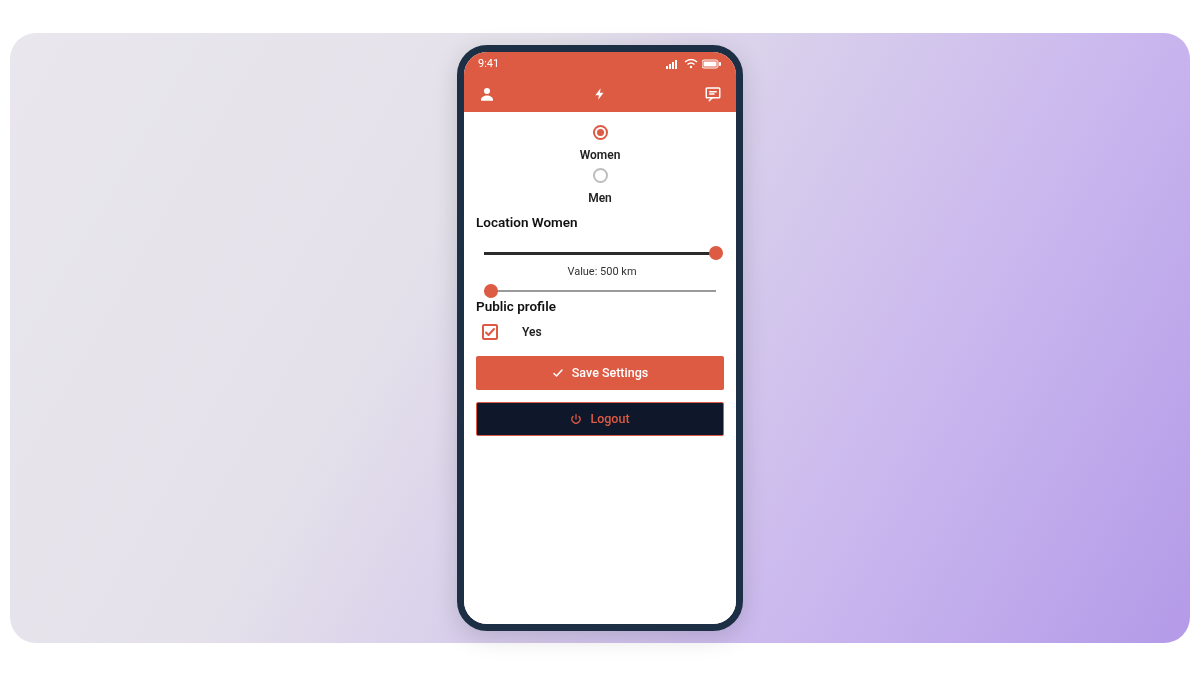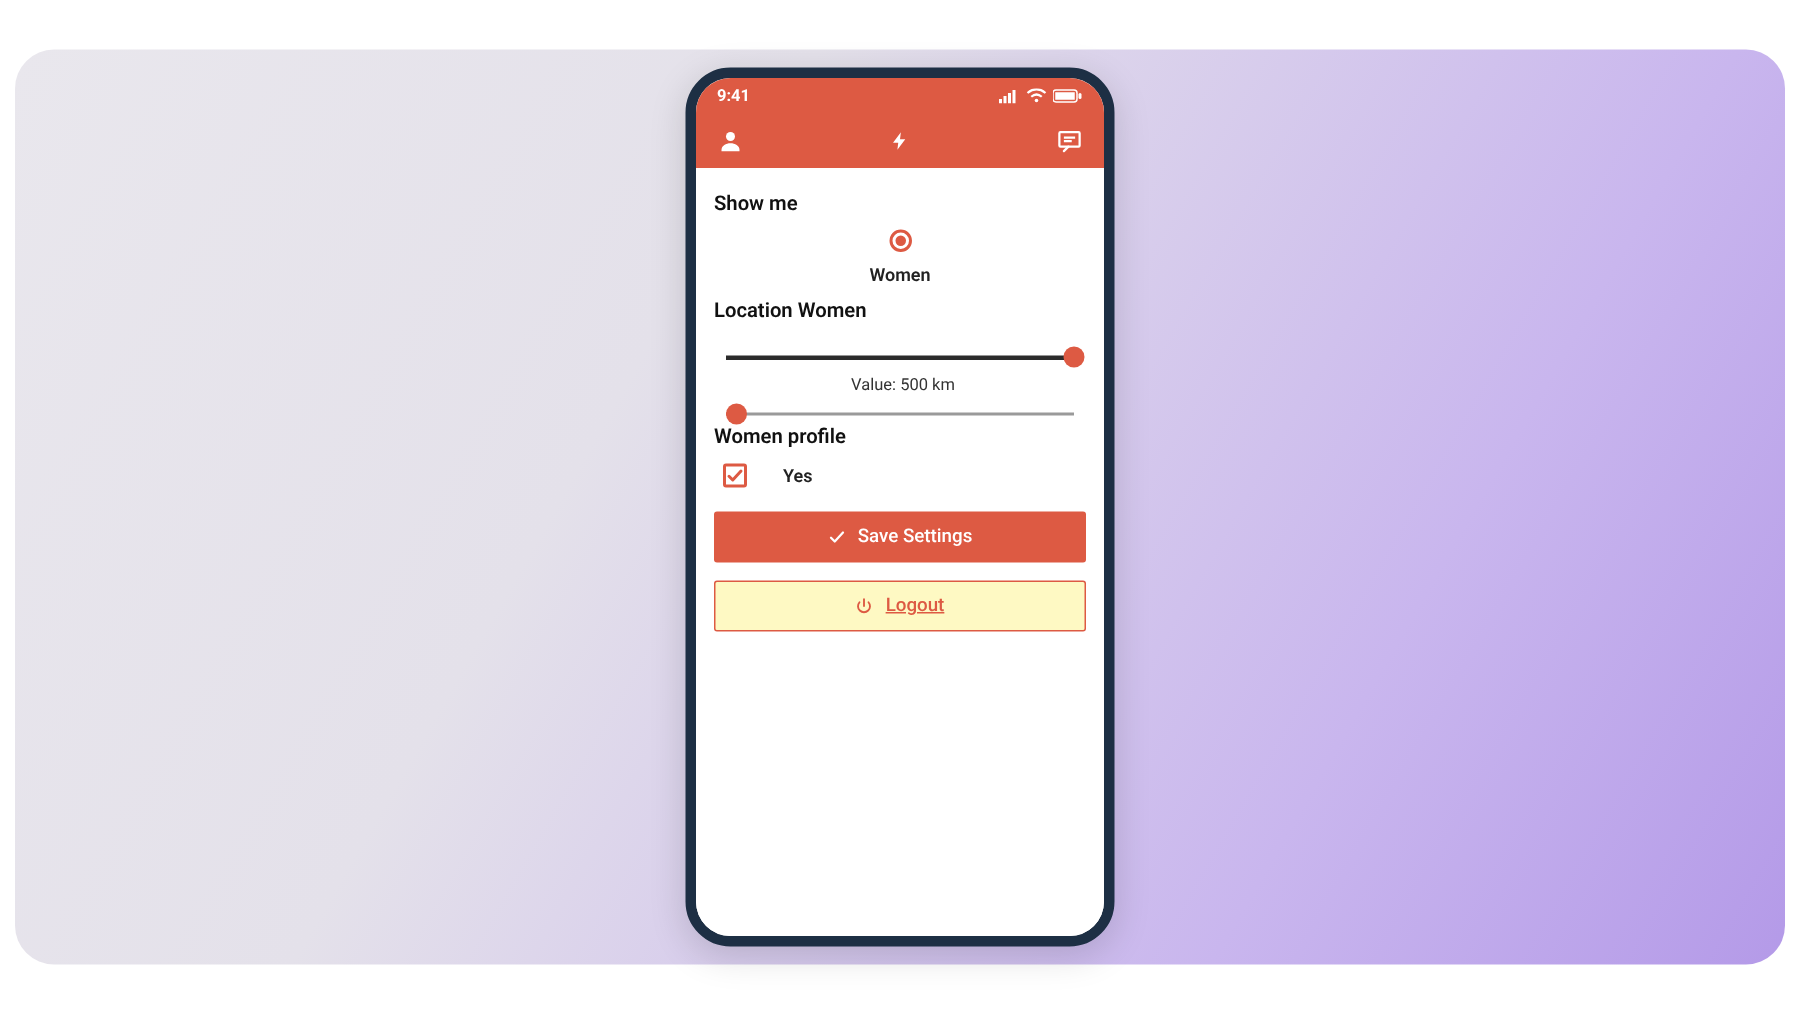--- a/index.html
+++ b/index.html
@@ -36,21 +36,21 @@
   }
   .statusbar {
     height: 24px;
     background: #dd5a43;
     color: #fff;
     display: flex;
     align-items: center;
     justify-content: space-between;
     padding: 0 14px;
     font-size: 11px;
-    font-weight: 700;
+    font-weight: 400;
   }
   .status-icons { display: flex; align-items: center; gap: 4px; }
   .status-icons svg { display: block; }
   .appbar {
     height: 36px;
     background: #dd5a43;
     display: flex;
     align-items: center;
     justify-content: space-between;
     padding: 0 14px;
@@ -143,21 +143,21 @@
     align-items: center;
     justify-content: center;
     gap: 8px;
     font-size: 12.5px;
     font-weight: 500;
     cursor: pointer;
     border-radius: 2px;
     text-align: right;
   }
   .btn-primary { background: #dd5a43; color: #fff; }
-  .btn-outline { background: #fef9c3; color: #dd5a43; border: 1px solid #dd5a43; text-decoration: underline; }
+  .btn-outline { background: #0f172a; color: #dd5a43; border: 1px solid #dd5a43; }
 </style>
 </head>
 <body>
 
 <div class="stage">
   <div class="phone">
 
     <div class="statusbar">
       <span>9:41</span>
       <span class="status-icons">
@@ -197,45 +197,48 @@
             <rect x="3" y="4" width="18" height="13" rx="1"></rect>
             <path d="M7 21l4-4" stroke-linecap="round"></path>
             <line x1="7" y1="9" x2="17" y2="9"></line>
             <line x1="7" y1="12" x2="14" y2="12"></line>
           </svg>
       </span>
     </div>
 
     <div class="content">
 
-      <div class="section-title">Show me</div>
 
       <div class="radio-row">
         <span class="radio-outer sel">
             <span class="radio-inner"></span>
           </span>
         <span>Women</span>
       </div>
+      <div class="radio-row">
+        <span class="radio-outer"></span>
+        <span>Men</span>
+      </div>
 
       <div class="section-title">Location Women</div>
       <div class="slider-wrap">
         <div class="slider-track dark">
           <span class="slider-thumb" style="left:100%"></span>
         </div>
       </div>
       <div class="slider-caption">Value: 500 km</div>
 
       <div class="slider-wrap" style="padding-top:0">
         <div class="slider-track">
           <span class="slider-fill" style="width:3%"></span>
           <span class="slider-thumb" style="left:3%"></span>
         </div>
       </div>
 
-      <div class="section-title">Women profile</div>
+      <div class="section-title">Public profile</div>
       <div class="check-row">
         <span class="checkbox">
           <svg width="12" height="12" viewBox="0 0 24 24" fill="none" stroke="#dd5a43" stroke-width="4" stroke-linecap="round" stroke-linejoin="round">
               <polyline points="4 13 9 18 20 6"></polyline>
             </svg>
         </span>
         <span>Yes</span>
       </div>
 
       <div class="btn btn-primary">

